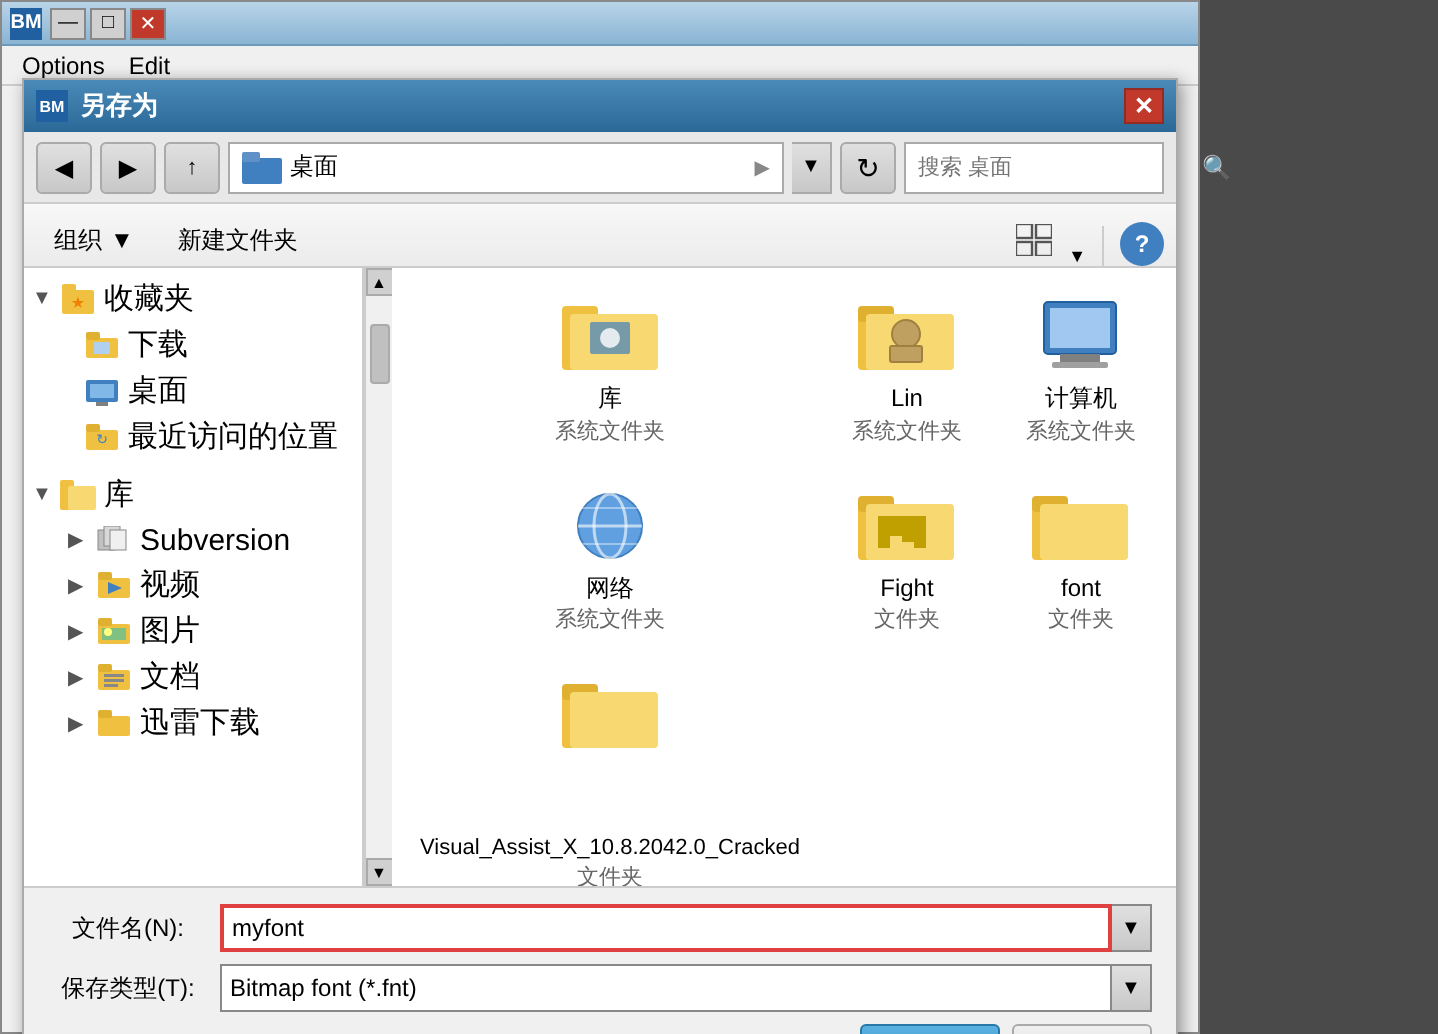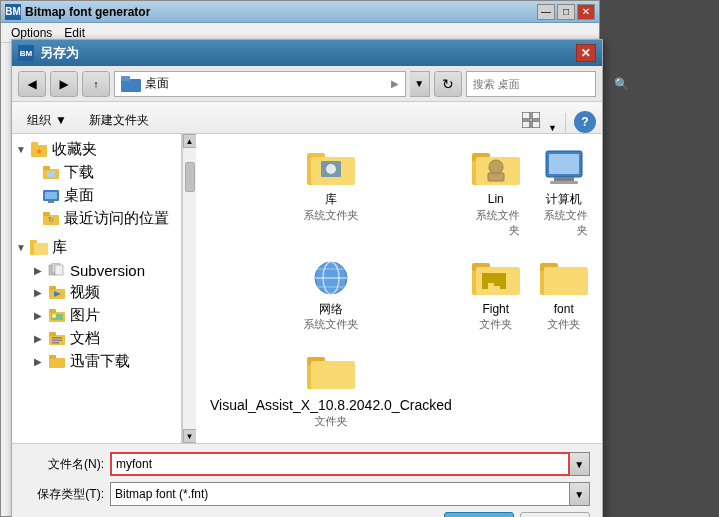--- a/index.html
+++ b/index.html
@@ -390,21 +390,21 @@
 
     .input-row {
       display: flex;
       align-items: center;
       margin-bottom: 6px;
     }
 
     .input-label {
       width: 80px;
       font-size: 12px;
-      text-align: right;
+      text-align: center;
       margin-right: 6px;
       flex-shrink: 0;
     }
 
     .input-field {
       flex: 1;
       height: 24px;
       border: 1px solid #888;
       padding: 0 4px;
       font-size: 12px;
@@ -489,21 +489,20 @@
     }
   </style>
 </head>
 <body>
 
 <div class="outer-window">
   <div class="outer-titlebar">
     <div class="outer-titlebar-icon">
       <span>BM</span>
     </div>
-    <span class="outer-titlebar-text">Bitmap font generator</span>
     <div class="outer-titlebar-buttons">
       <div class="titlebar-btn">
         <span>—</span>
       </div>
       <div class="titlebar-btn">
         <span>□</span>
       </div>
       <div class="titlebar-btn" style="background:#c0392b;color:white;">
         <span>✕</span>
       </div>
@@ -803,21 +802,21 @@
           </div>
 
           <div class="file-item">
             <div class="file-item-icon">
               <svg width="48" height="38" viewBox="0 0 48 38">
                 <rect x="0" y="8" width="44" height="28" rx="2" fill="#f0c040"></rect>
                 <rect x="0" y="4" width="18" height="8" rx="2" fill="#e0b030"></rect>
                 <rect x="4" y="8" width="44" height="28" rx="2" fill="#f8d870"></rect>
               </svg>
             </div>
-            <span class="file-item-name" style="font-size:14px;">Visual_Assist_X_10.8.2042.0_Cracked</span>
+            <span class="file-item-name" style="font-size:11px;margin-top:36px;">Visual_Assist_X_10.8.2042.0_Cracked</span>
             <span class="file-item-type">文件夹</span>
           </div>
 
         </div>
 
       </div>
 
       <div class="bottom-area">
 
         <div class="input-row">

